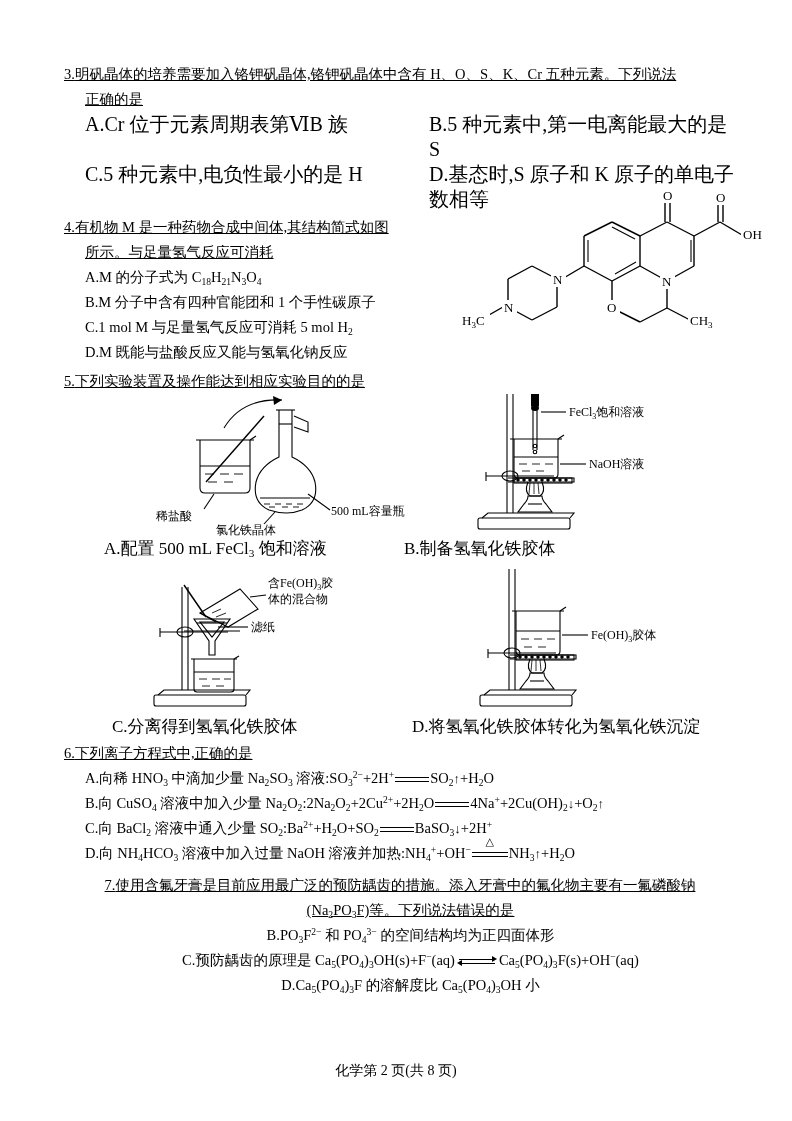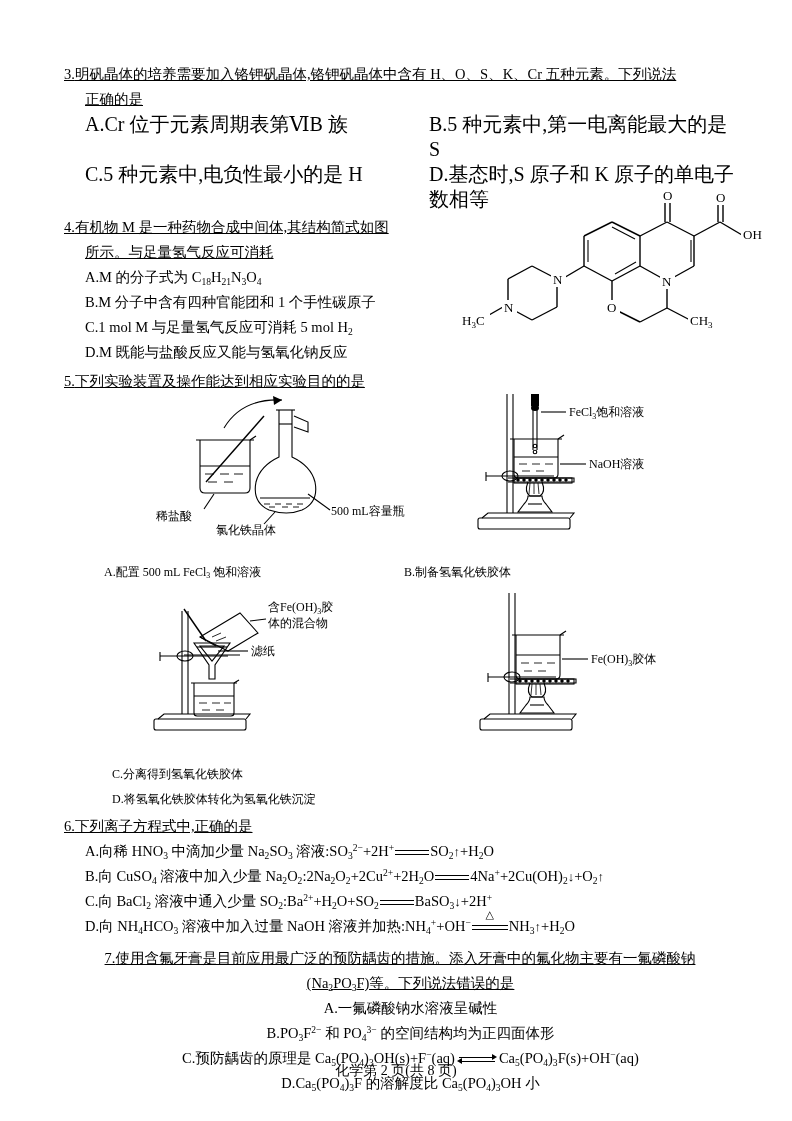--- a/index.html
+++ b/index.html
@@ -125,23 +125,22 @@
     left: 462px;
     top: 186px;
     width: 312px;
     height: 160px;
   }
 
   
   .fig-row { position: relative; }
   .caption-row {
     display: flex;
-    font-size: 12px;
+    font-size: 17px;
     line-height: 25px;
-    margin-top: 24px;
   }
 
   .footer {
     position: absolute;
     left: 0; right: 0;
     top: 1062px;
     text-align: center;
     font-size: 14px;
   }
 
@@ -392,21 +391,21 @@
               <line x1="72" y1="91" x2="72" y2="102"></line>
               <line x1="76" y1="91" x2="77" y2="102"></line>
           </g>
           <path class="stk" d="M56 120 L90 120 L84 112 Q80 108 80 104 L66 104 Q66 108 62 112 Z"></path>
           <path class="stk" d="M66 112 L80 112"></path>
           <path class="stk" d="M98 66 L124 66"></path>
           <text class="lbl" x="127" y="70">Fe(OH)<tspan font-size="8" dy="3">3</tspan><tspan dy="-3">胶体</tspan></text>
         </svg>
       </div>
 
-      <div class="caption-row" style="padding-left:48px;flex-direction:column;">
+      <div class="caption-row" style="padding-left:48px;">
         <span style="width:300px;">C.分离得到氢氧化铁胶体</span>
         <span>D.将氢氧化铁胶体转化为氢氧化铁沉淀</span>
       </div>
     </div>
 
     <div class="q" style="margin-top:1px;">
       <div class="q-line q-stem">
         <span>6.</span><span>下列离子方程式中,正确的是</span>
       </div>
       <div class="opt">
@@ -423,21 +422,20 @@
       </div>
     </div>
 
     <div class="q" style="margin-top:7px;text-align:center;">
       <div class="q-line q-stem">
         <span>7.</span><span>使用含氟牙膏是目前应用最广泛的预防龋齿的措施。添入牙膏中的氟化物主要有一氟磷酸钠</span>
       </div>
       <div class="q-line indent">
         (Na<sub>2</sub>PO<sub>3</sub>F)等。下列说法错误的是
       </div>
-      <div class="opt">A.一氟磷酸钠水溶液呈碱性</div>
       <div class="opt">
         B.PO<sub>3</sub>F<sup>2−</sup> 和 PO<sub>4</sub><sup>3−</sup> 的空间结构均为正四面体形
       </div>
       <div class="opt">
         C.预防龋齿的原理是 Ca<sub>5</sub>(PO<sub>4</sub>)<sub>3</sub>OH(s)+F<sup>−</sup>(aq)<span class="revarrow"><span class="h1"></span><span class="h2"></span></span>Ca<sub>5</sub>(PO<sub>4</sub>)<sub>3</sub>F(s)+OH<sup>−</sup>(aq)
       </div>
       <div class="opt">
         D.Ca<sub>5</sub>(PO<sub>4</sub>)<sub>3</sub>F 的溶解度比 Ca<sub>5</sub>(PO<sub>4</sub>)<sub>3</sub>OH 小
       </div>
     </div>

